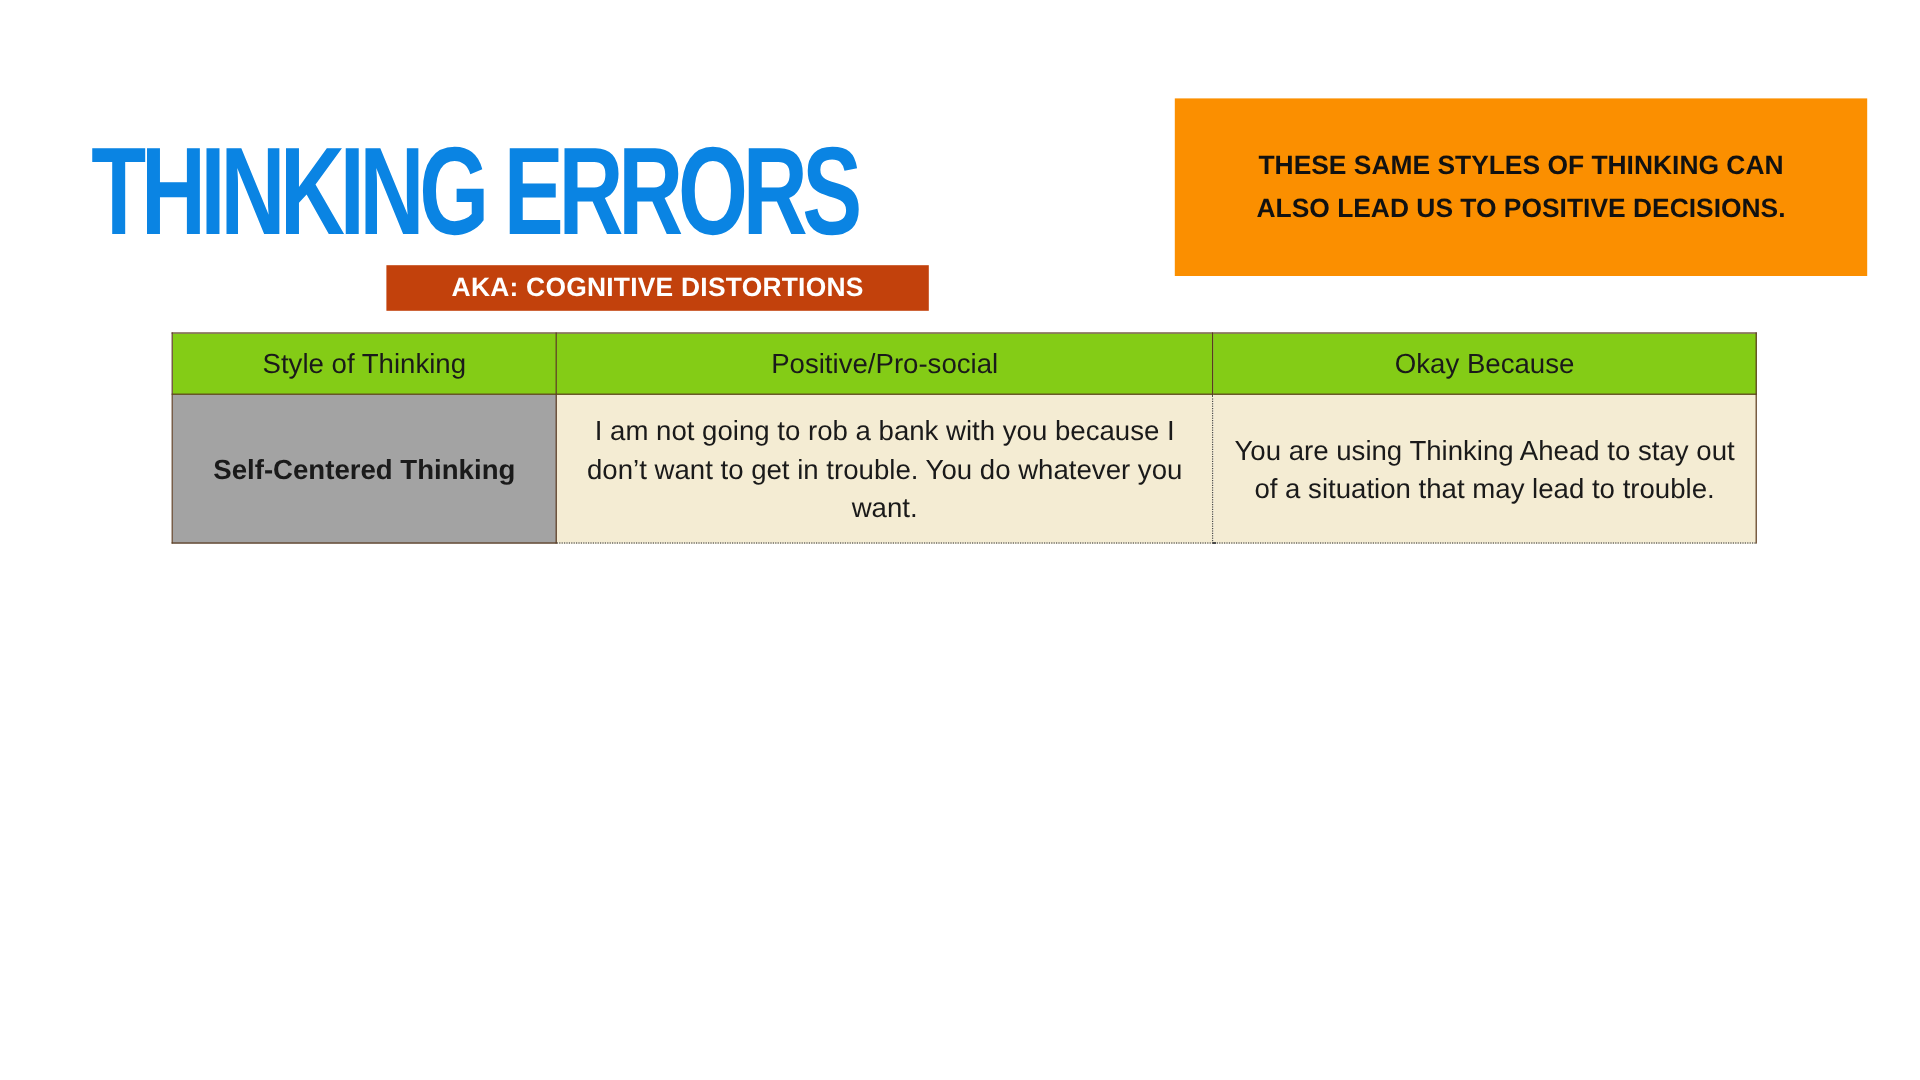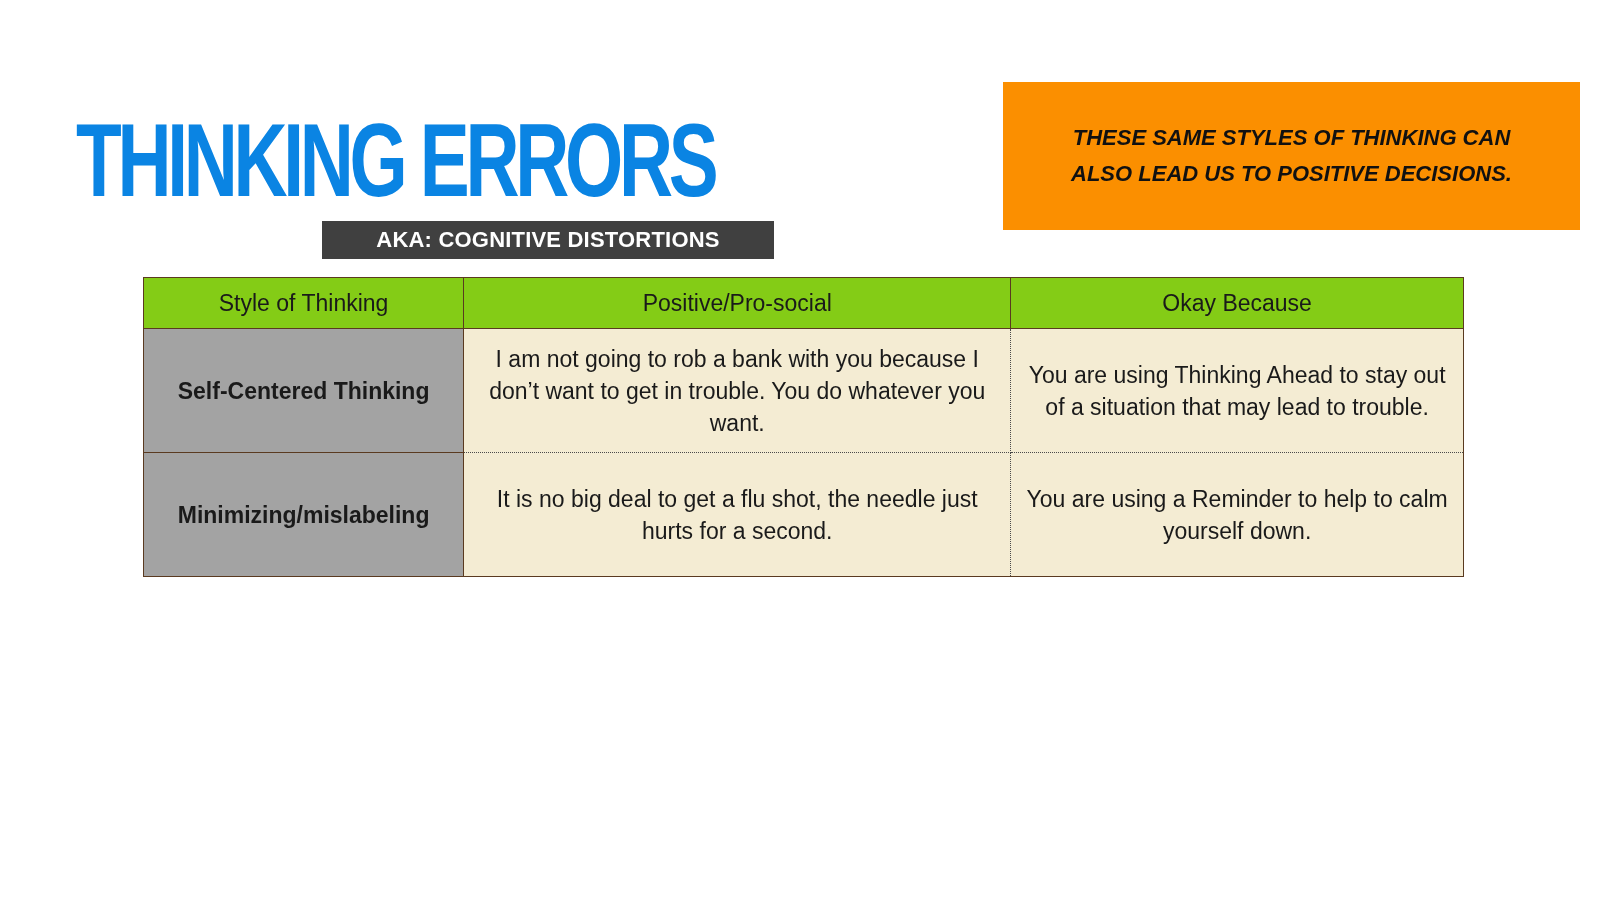--- a/index.html
+++ b/index.html
@@ -11,31 +11,31 @@
     .title {
       position: absolute; left: 76px; top: 108px;
       font-family: "Liberation Sans", sans-serif;
       font-weight: bold; font-size: 104px; line-height: 104px;
       color: #0a84e3; letter-spacing: -6px;
       transform: scaleX(0.72); transform-origin: left top;
       white-space: nowrap;
     }
     .subtitle {
       position: absolute; left: 322px; top: 221px;
-      width: 452px; height: 38px; background: #404040;
+      width: 452px; height: 38px; background: #c2410c;
       color: #ffffff; font-weight: bold; font-size: 22px;
       display: flex; align-items: center; justify-content: center;
       letter-spacing: 0.2px;
     }
     .callout {
-      position: absolute; left: 1003px; top: 82px;
+      position: absolute; left: 979px; top: 82px;
       width: 577px; height: 148px; background: #fb8f00;
       display: flex; align-items: center; justify-content: center;
       text-align: center; color: #111111;
-      font-weight: bold; font-size: 22px; line-height: 36px; font-style: italic;
+      font-weight: bold; font-size: 22px; line-height: 36px;
     }
     .callout span { display: block; width: 500px; }
     table.grid {
       position: absolute; left: 143px; top: 277px;
       width: 1321px; border-collapse: collapse;
       font-size: 23px; color: #1a1a1a;
     }
     table.grid th {
       background: #84cc16; height: 48px; font-weight: normal;
       border: 1.5px solid #5a3a20; text-align: center; color: #1a1a1a;
@@ -76,19 +76,14 @@
       <th>Positive/Pro-social</th>
       <th>Okay Because</th>
     </tr>
   </thead>
   <tbody>
     <tr class="first">
       <td class="style-cell">Self-Centered Thinking</td>
       <td class="body-cell pos-cell">I am not going to rob a bank with you because I don’t want to get in trouble. You do whatever you want.</td>
       <td class="body-cell ok-cell">You are using Thinking Ahead to stay out of a situation that may lead to trouble.</td>
     </tr>
-    <tr class="last">
-      <td class="style-cell">Minimizing/mislabeling</td>
-      <td class="body-cell pos-cell">It is no big deal to get a flu shot, the needle just hurts for a second.</td>
-      <td class="body-cell ok-cell">You are using a Reminder to help to calm yourself down.</td>
-    </tr>
   </tbody>
 </table>
 
 </body></html>

